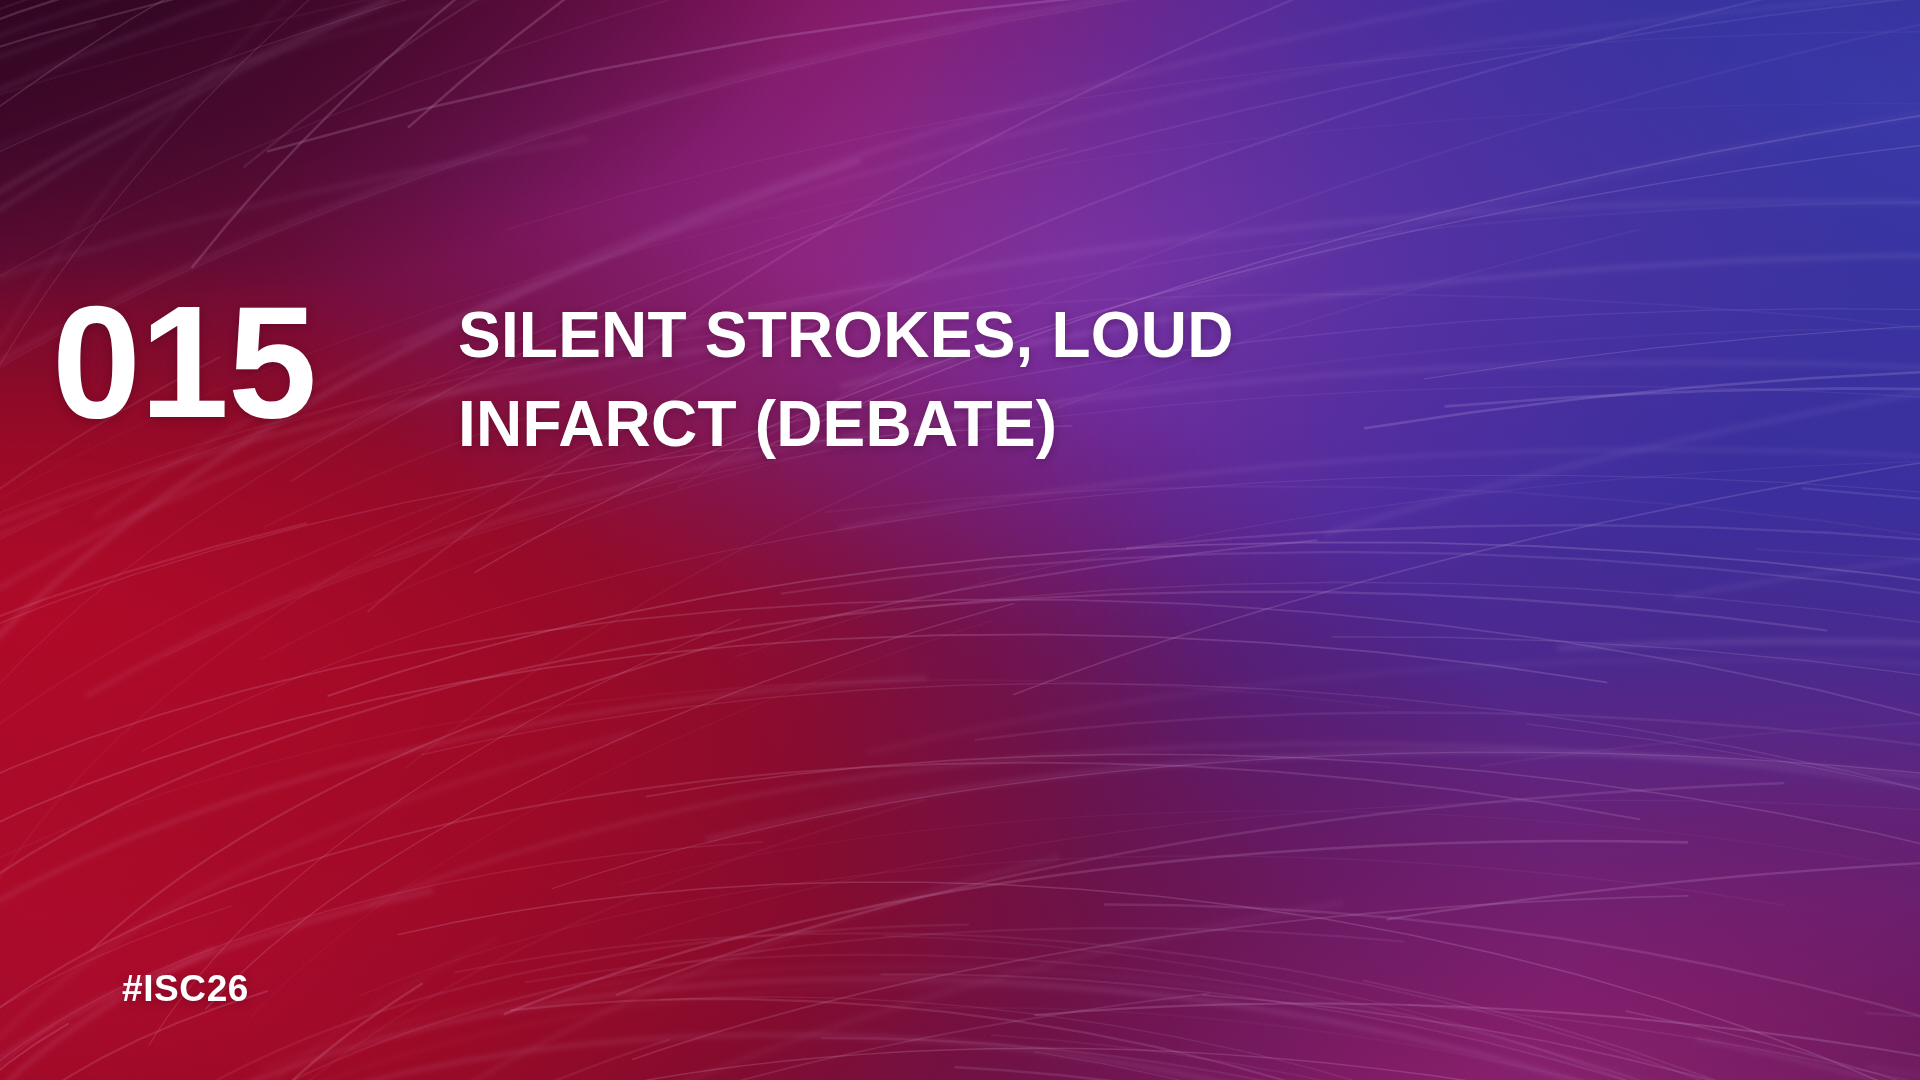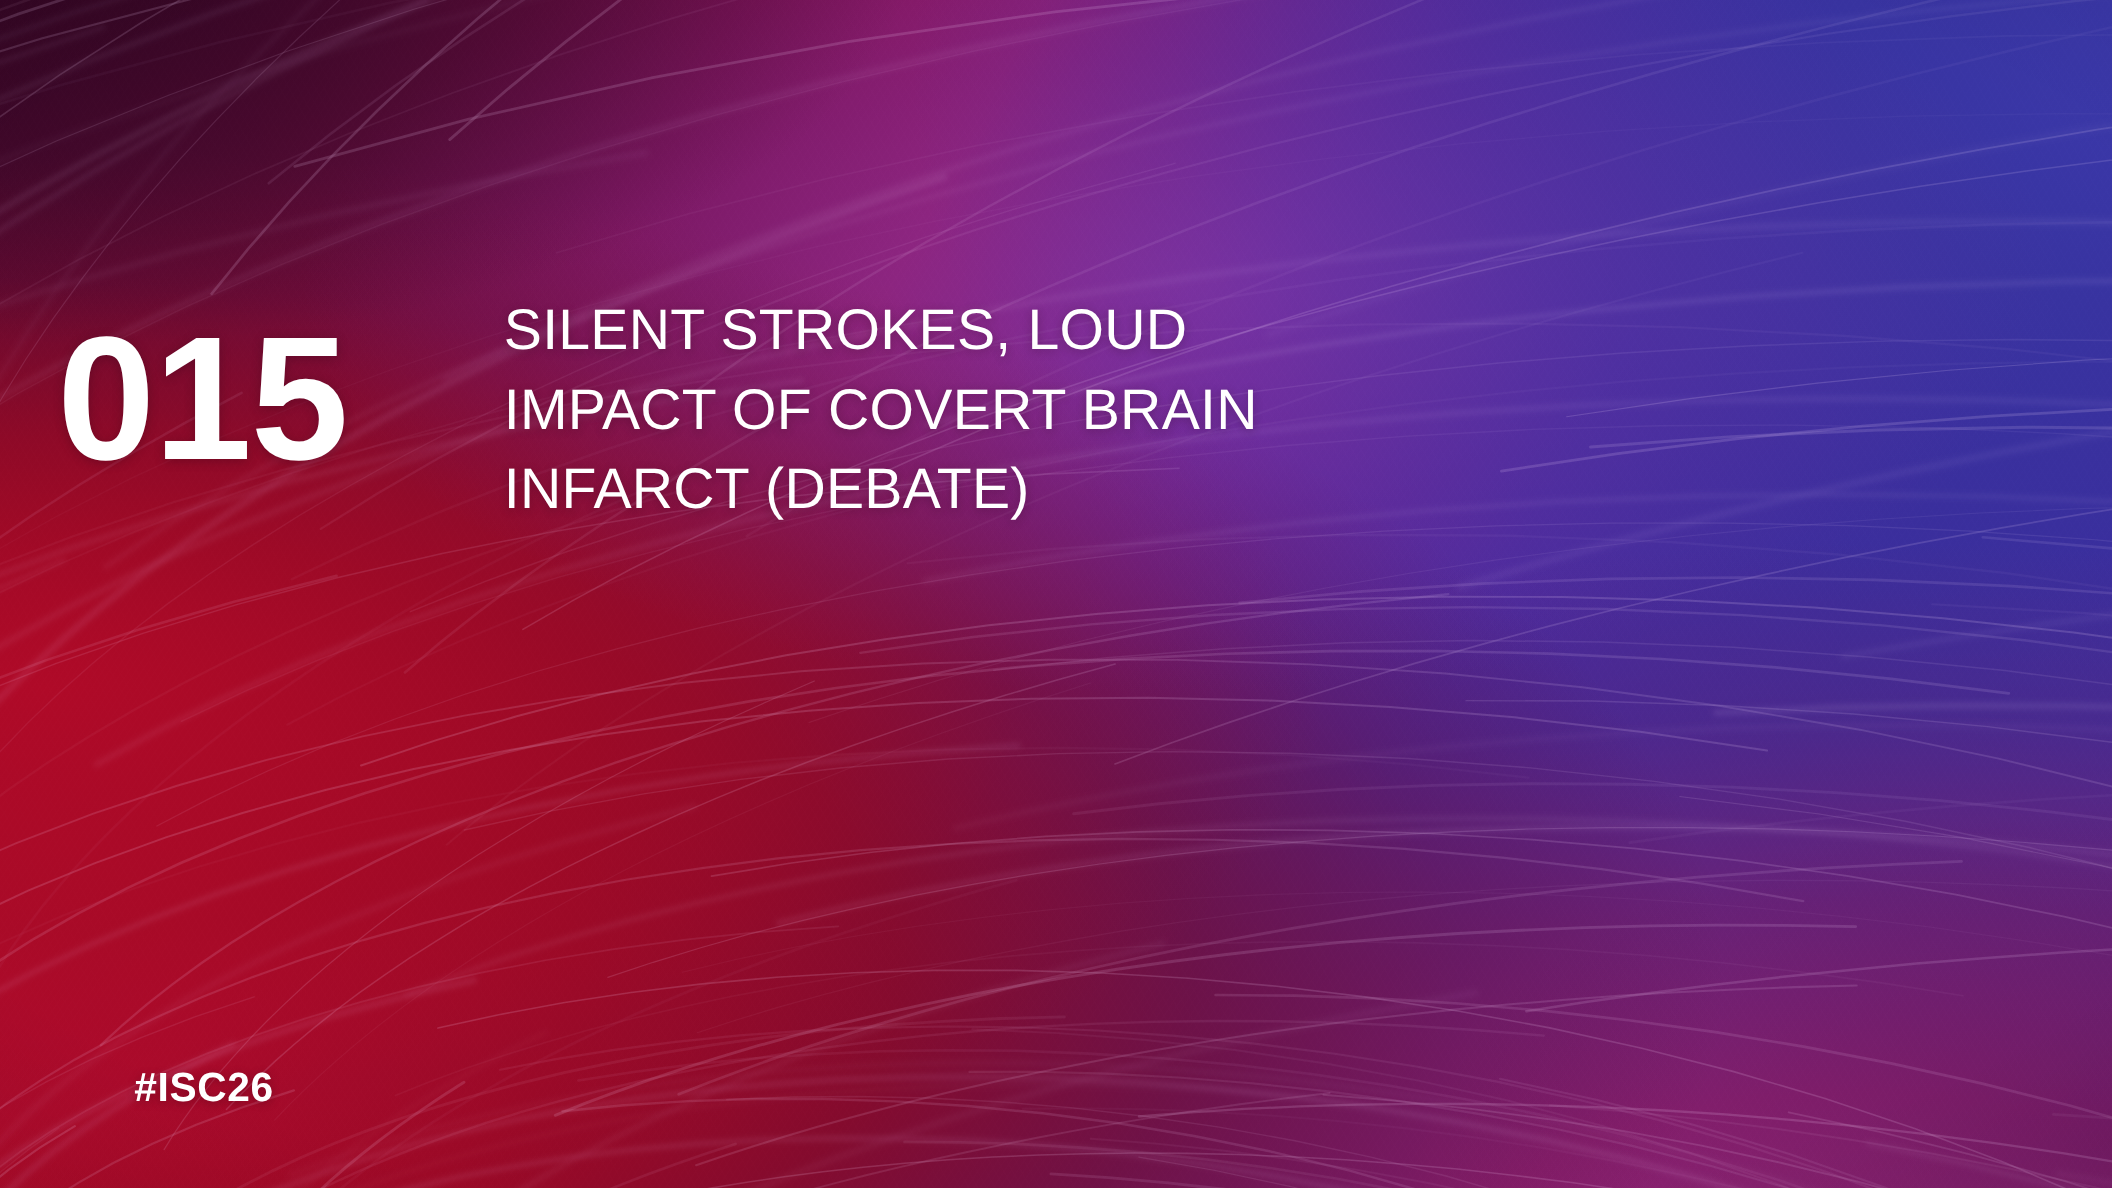--- a/index.html
+++ b/index.html
@@ -137,24 +137,24 @@
     font-weight:700;
     letter-spacing:-1px;
     line-height:1;
     color:#ffffff;
     text-shadow:0 2px 10px rgba(40,0,20,0.30);
     white-space:nowrap;
   }
 
   .session-title{
     position:absolute;
-    left:458px;top:229px;
+    left:458px;top:248px;
     width:930px;
-    font-size:52px;
-    font-weight:400;
+    font-size:64px;
+    font-weight:700;
     line-height:1.40;
     letter-spacing:0.2px;
     color:#ffffff;
     text-transform:uppercase;
     text-shadow:0 2px 9px rgba(40,0,20,0.28);
   }
 
   .hashtag{
     position:absolute;
     left:122px;top:968px;
@@ -766,20 +766,19 @@
 
   <div class="grain"></div>
   <div class="vignette"></div>
 
   <div class="content">
 
     <div class="session-number">015</div>
 
     <h1 class="session-title">
         <span style="display: block;">SILENT STROKES, LOUD</span>
-        <span style="display: block;">IMPACT OF COVERT BRAIN</span>
         <span style="display: block;">INFARCT (DEBATE)</span>
       </h1>
 
     <div class="hashtag">#ISC26</div>
 
   </div>
 </div>
 
 </body></html>

